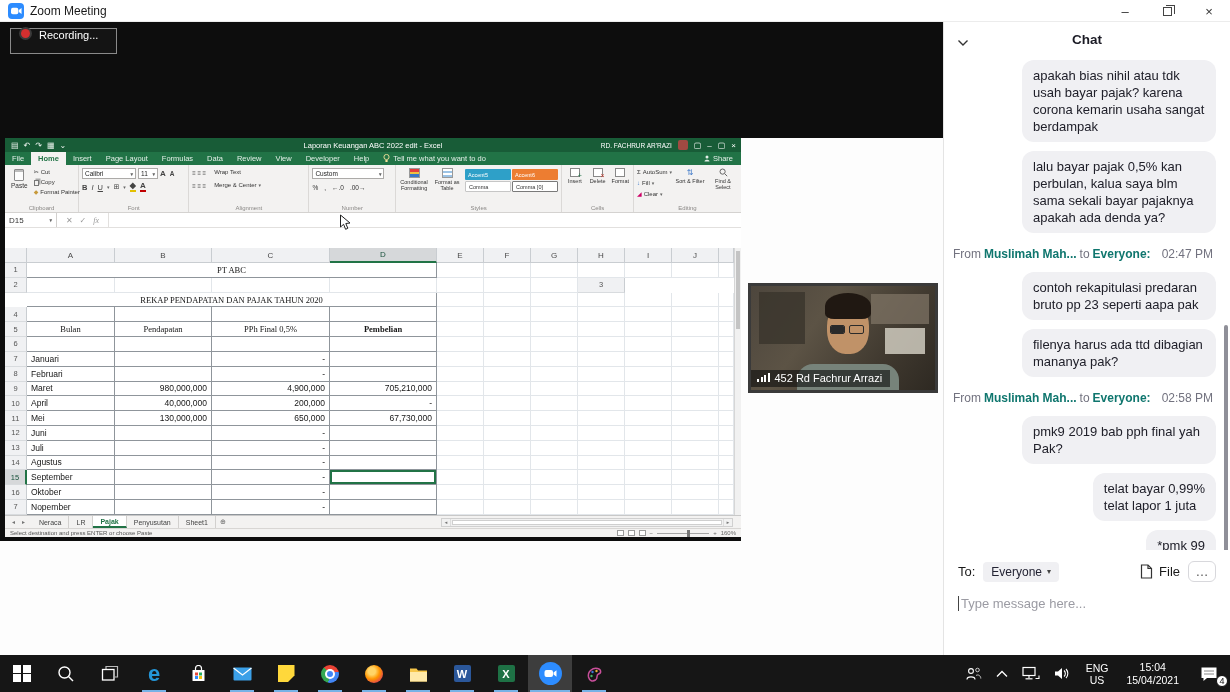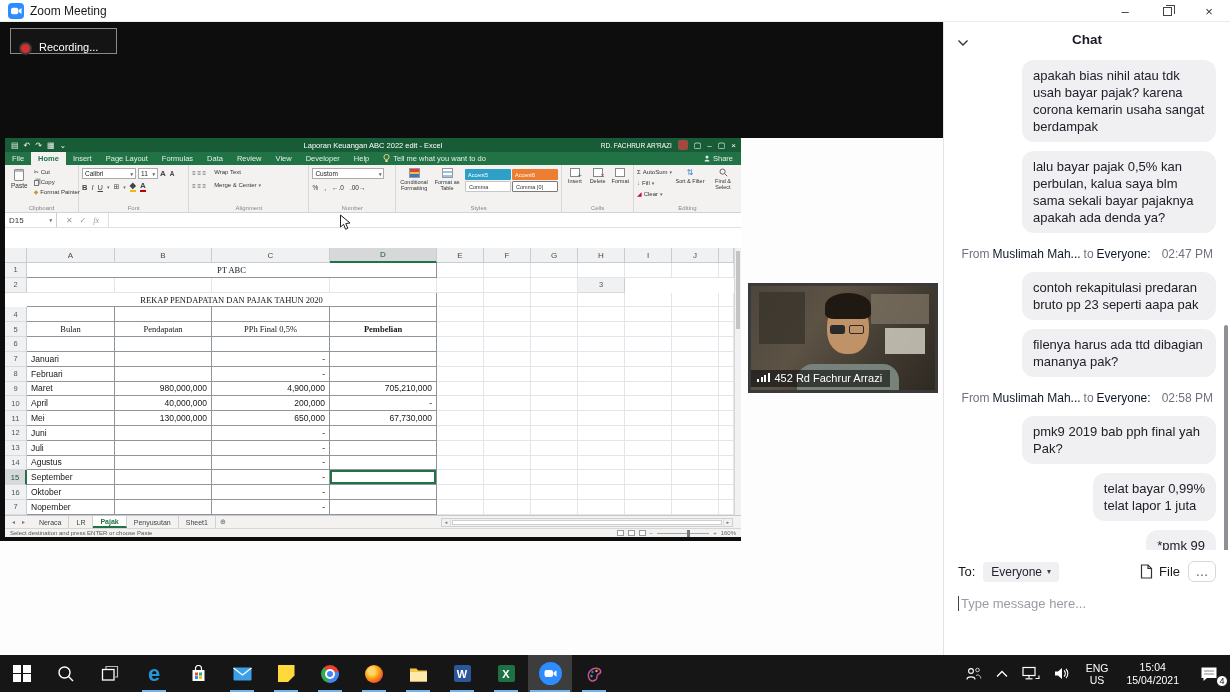--- a/index.html
+++ b/index.html
@@ -10,21 +10,21 @@
 .titlebar{position:absolute;left:0;top:0;width:1230px;height:22px;background:#fff;border-bottom:1px solid #ececec;z-index:30;}
 .zoom-logo{position:absolute;left:8px;top:3px;width:16px;height:16px;background:#2d8cff;border-radius:4px;display:flex;align-items:center;justify-content:center;}
 .tb-title{position:absolute;left:30px;top:4px;font-size:12px;color:#1a1a1a;}
 .win-controls{position:absolute;right:0;top:0;height:22px;display:flex;}
 .win-btn{width:42px;height:22px;display:flex;align-items:center;justify-content:center;color:#333;font-size:13px;}
 .restore-glyph{width:9px;height:9px;border:1px solid #444;position:relative;}
 .restore-glyph::before{content:"";position:absolute;left:2px;top:-3px;width:8px;height:8px;border:1px solid #444;border-left:none;border-bottom:none;}
 
 
 .share-area{position:absolute;left:0;top:22px;width:943px;height:633px;background:#0d0d0d;overflow:hidden;}
-.recording{position:absolute;left:10px;top:6px;width:107px;height:26px;border:1px solid #8a8a8a;background:#141414;display:flex;align-items:flex-end;gap:9px;padding-left:10px;}
+.recording{position:absolute;left:10px;top:6px;width:107px;height:26px;border:1px solid #8a8a8a;background:#141414;display:flex;align-items:flex-start;gap:9px;padding-left:10px;}
 .rec-dot{width:9px;height:9px;border-radius:50%;background:#d42f2f;box-shadow:0 0 0 2px #3a3a3a;}
 .rec-lbl{color:#fff;font-size:11px;}
 .share-white{position:absolute;left:0;top:116px;width:943px;height:517px;background:#fdfdfd;}
 .xl-shadow-left{position:absolute;left:0;top:116px;width:5px;height:403px;background:#0d0d0d;}
 .xl-shadow-bottom{position:absolute;left:0;top:515px;width:741px;height:4px;background:#0d0d0d;}
 .mouse-cursor{position:absolute;left:339px;top:192px;z-index:9;}
 
 
 .xl{position:absolute;left:5px;top:116px;width:736px;height:399px;background:#fff;font-size:8px;z-index:5;}
 .xl-titlebar{height:14px;background:#185c37;position:relative;display:flex;align-items:center;color:#fff;}
@@ -128,21 +128,21 @@
 .sigbars i{display:block;width:2px;background:#fff;}
 
 
 .chat{position:absolute;left:943px;top:22px;width:287px;height:633px;background:#fff;border-left:1px solid #e4e4e4;}
 .chat-header{position:relative;height:36px;}
 .chat-title{text-align:center;line-height:36px;font-size:13.5px;font-weight:bold;color:#1b1b25;}
 .chat-collapse{position:absolute;left:13px;top:11px;}
 .chat-msgs{position:absolute;left:0;right:0;top:36px;height:492px;overflow:hidden;padding:2px 14px 0 14px;display:flex;flex-direction:column;align-items:flex-end;}
 .bubble{background:#f0f0f3;border-radius:12px;padding:7px 11px;font-size:13px;line-height:17px;color:#20202a;max-width:194px;white-space:pre-line;margin-bottom:9px;}
 .meta{font-size:12px;color:#72727f;margin:5px 0 11px 2px;white-space:nowrap;}
-.meta .mname{color:#0f172a;}
+.meta .mname{color:#0f766e;font-weight:bold;}
 .meta .mtime{margin-left:8px;}
 .meta span{margin-right:3px;}
 .chat-scrollbar{position:absolute;right:2px;top:303px;width:4px;height:235px;background:#8f8f98;border-radius:2px;}
 .chat-footer{position:absolute;left:0;right:0;bottom:0;height:105px;padding:11px 14px 0 14px;background:#fff;}
 .cf-row1{display:flex;align-items:center;gap:8px;}
 .to-lbl{font-size:13px;color:#1a1a1a;}
 .pill{background:#f0f0f3;border-radius:4px;padding:3px 8px;font-size:12px;color:#232333;display:flex;align-items:center;gap:5px;}
 .pill .car2{font-size:8px;color:#444;}
 .cf-spacer{flex:1;}
 .file-wrap{display:flex;align-items:center;gap:6px;}

